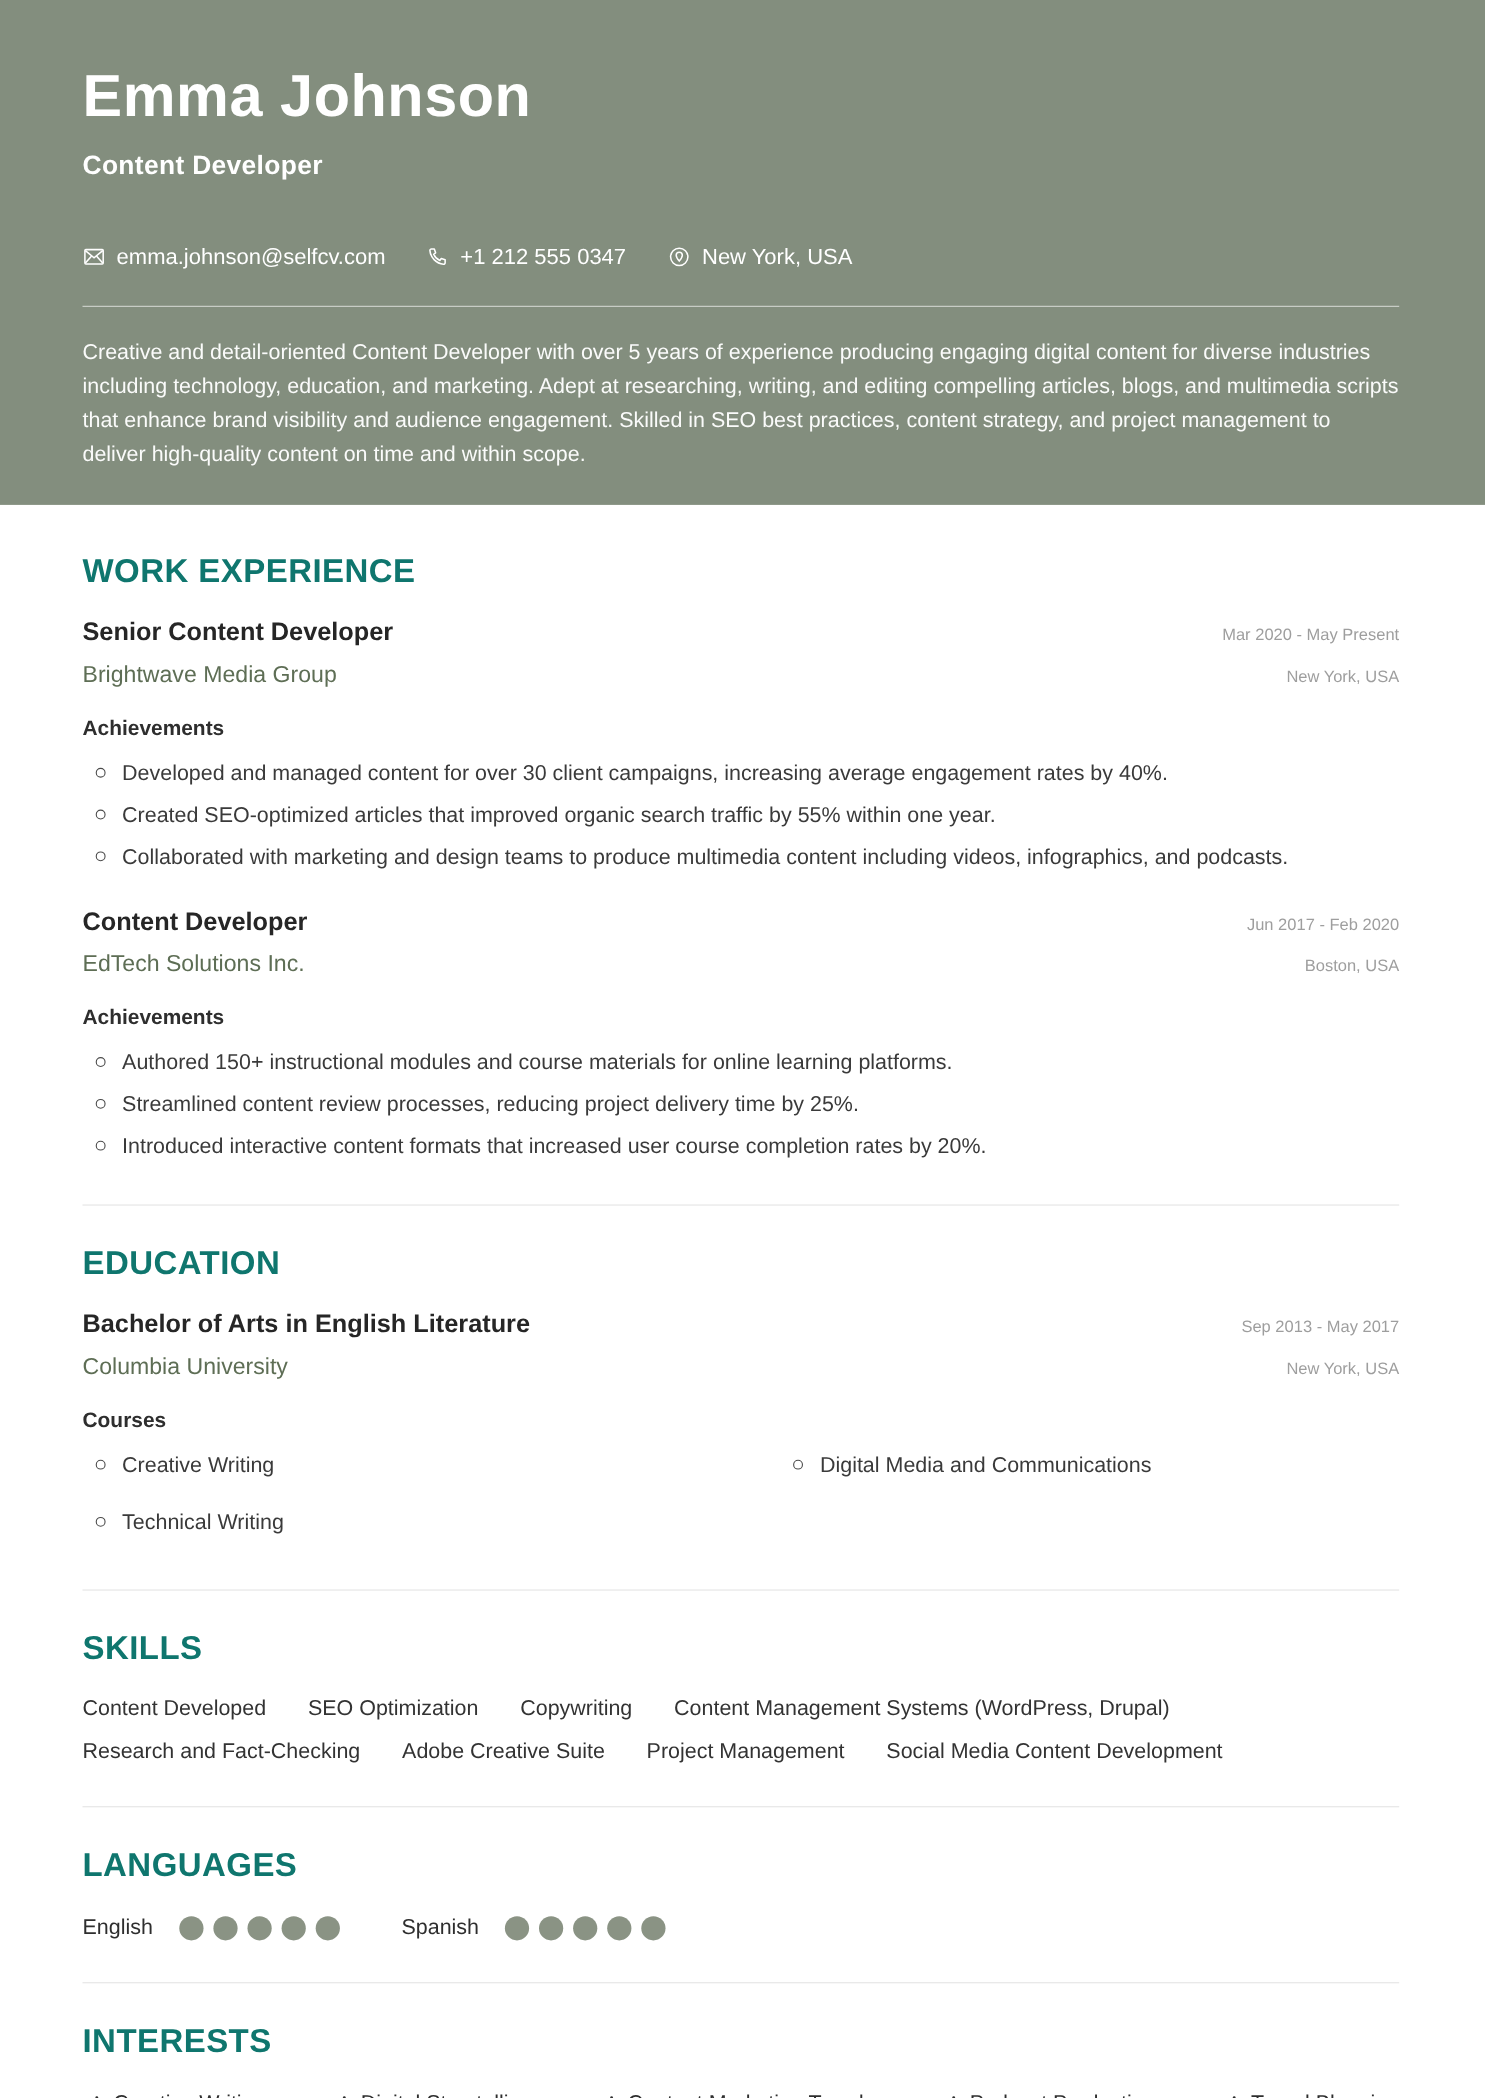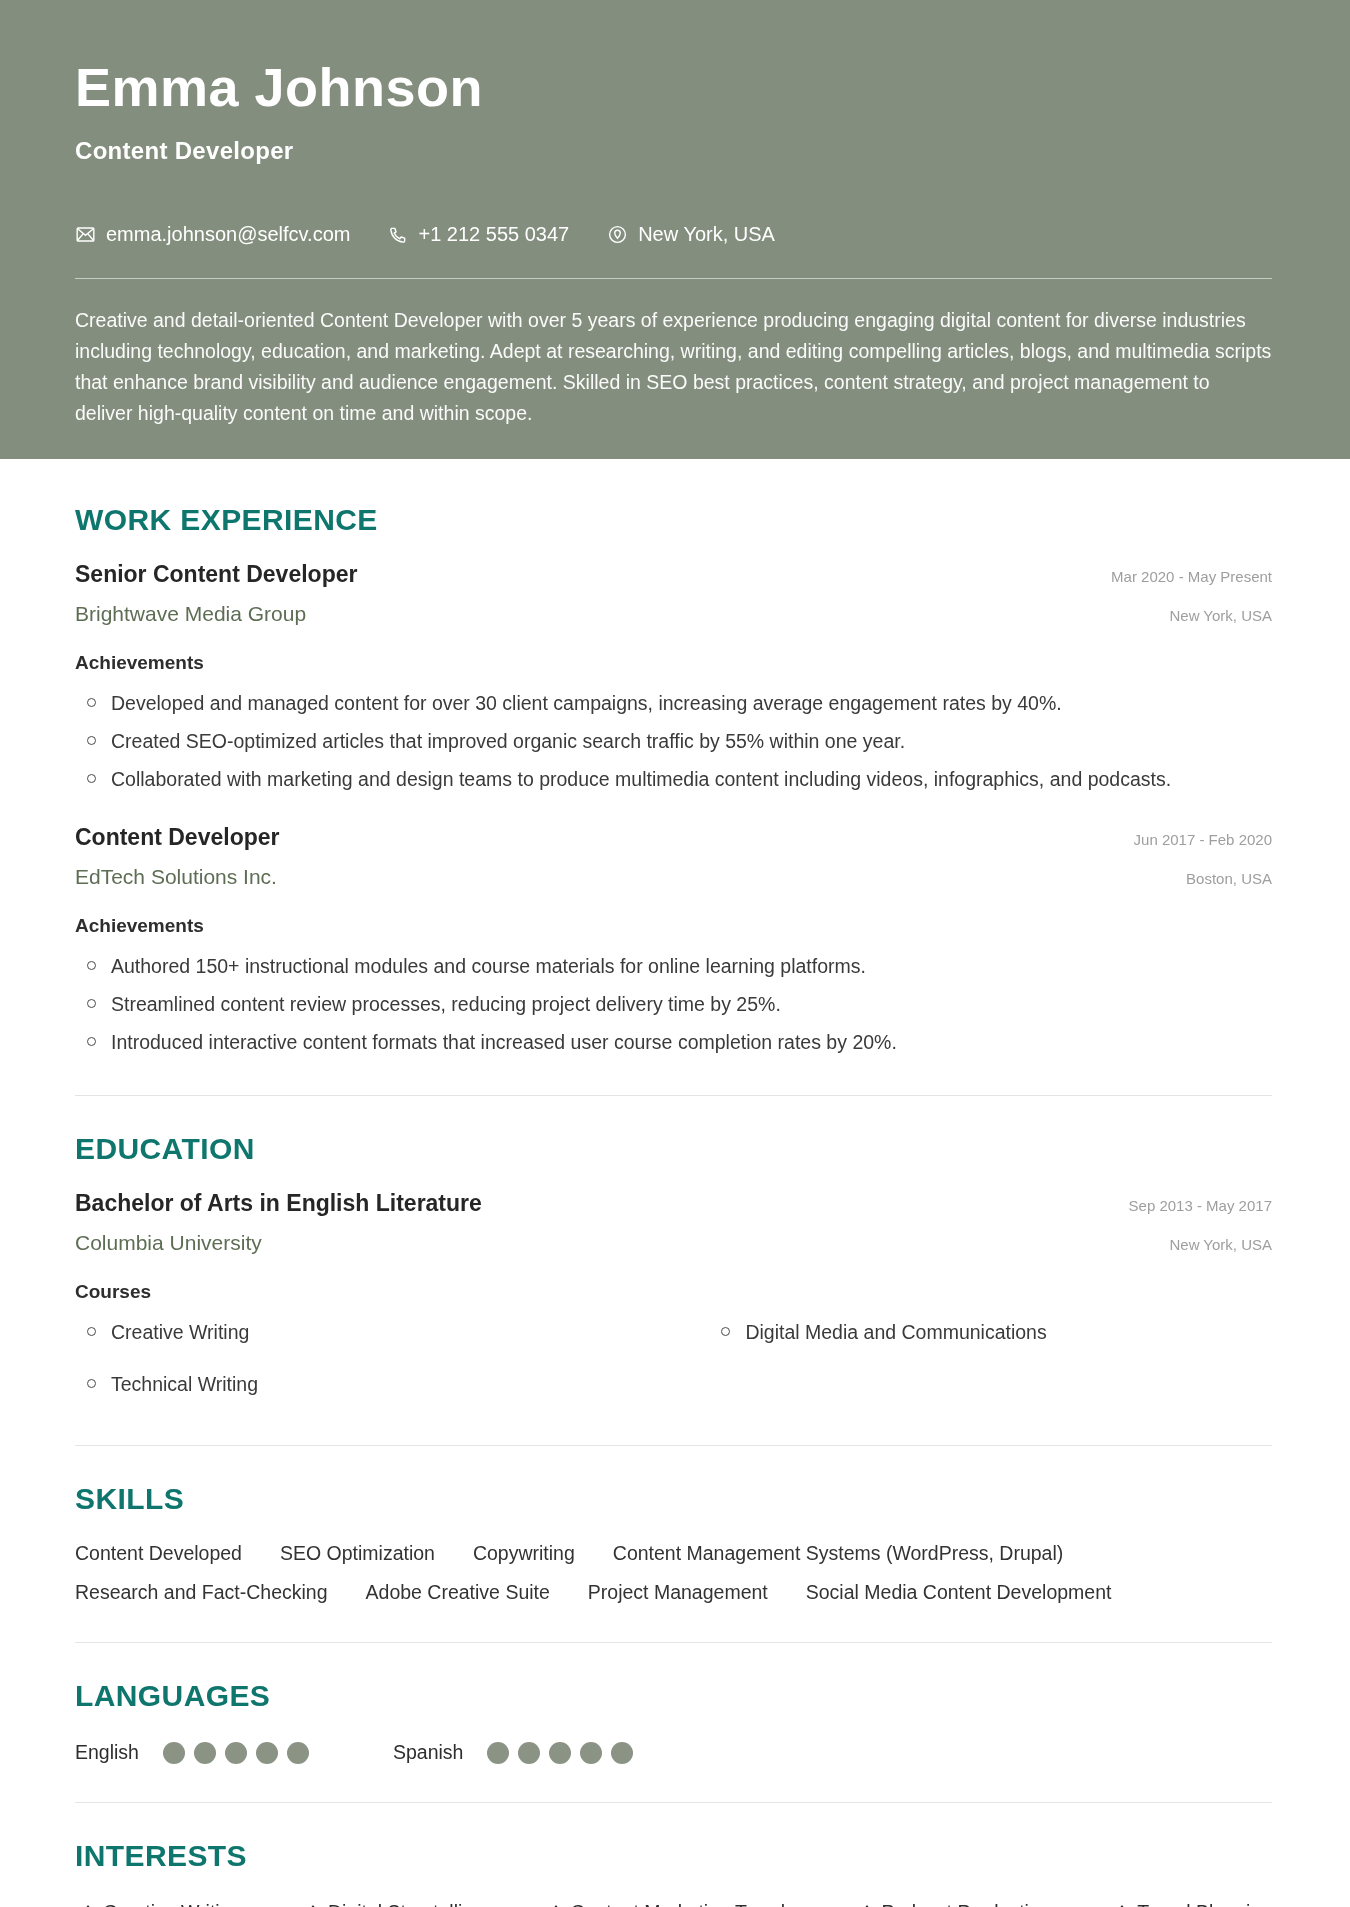--- a/index.html
+++ b/index.html
@@ -10,21 +10,21 @@
     color:#3a3a3a; overflow:hidden;
   }
   
   .header {
     background:#838e7e; color:#ffffff;
     padding:58px 78px 30px 75px;
   }
   .name { font-size:54px; font-weight:bold; letter-spacing:0.5px; line-height:1.1; }
   .job-title { font-size:24px; font-weight:bold; margin-top:20px; letter-spacing:0.3px; }
   .contact-row { display:flex; align-items:center; gap:38px; margin-top:58px; font-size:20px; }
-  .contact-item { display:flex; align-items:center; gap:10px; white-space:nowrap; }
+  .contact-item { display:flex; align-items:flex-start; gap:10px; white-space:nowrap; }
   .contact-item svg { display:block; }
   .contact-link { color:#ffffff; text-decoration:underline; text-underline-offset:5px; }
   .header-divider { border:none; border-top:1.5px solid rgba(255,255,255,0.55); margin-top:32px; }
   .summary { margin-top:26px; font-size:19.5px; line-height:31px; color:rgba(255,255,255,0.96); }
   
   .body { padding:0 78px 50px 75px; }
   .section-heading { font-size:30px; font-weight:800; color:#0f766e; letter-spacing:0.4px; }
   .divider { border:none; border-top:1px solid #e4e4e4; margin-top:38px; }
   
   .work-heading { margin-top:44px; }
@@ -43,21 +43,21 @@
   ul.bullets li::before {
     content:""; position:absolute; left:12px; top:10px;
     width:7px; height:7px; border:1.8px solid #4a4a4a; border-radius:50%;
   }
   
   .courses-grid { display:grid; grid-template-columns:53% 47%; margin-top:14px; row-gap:14px; }
   .courses-grid li { margin-bottom:0; }
   
   .skills-row { display:flex; flex-wrap:wrap; column-gap:38px; row-gap:16px; margin-top:26px; font-size:19.5px; color:#333; }
   
-  .langs-row { display:flex; align-items:center; gap:84px; margin-top:28px; }
+  .langs-row { display:flex; align-items:center; gap:56px; margin-top:28px; }
   .lang { display:flex; align-items:center; gap:24px; font-size:19.5px; color:#2e2e2e; }
   .dots { display:flex; gap:9px; }
   .dot { width:22px; height:22px; border-radius:50%; background:#8a9384; }
   
   .interests-row { display:flex; justify-content:space-between; align-items:center; margin-top:28px; }
   .interest { display:flex; align-items:center; gap:8px; font-size:19.5px; color:#2e2e2e; }
   .interest svg { display:block; }
 </style>
 </head>
 <body>

